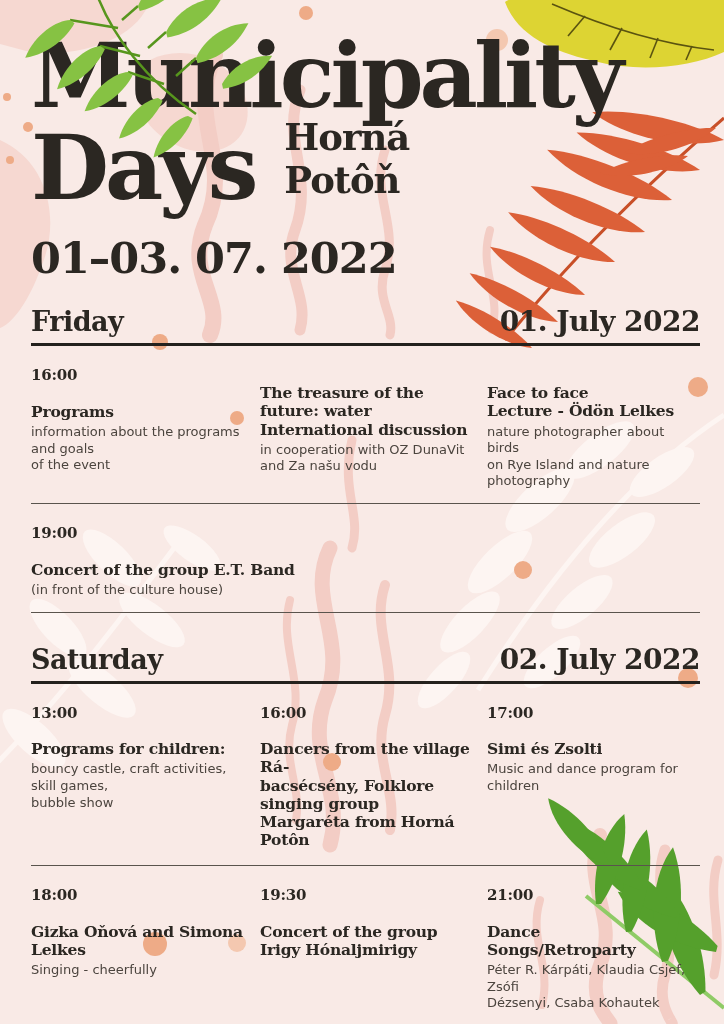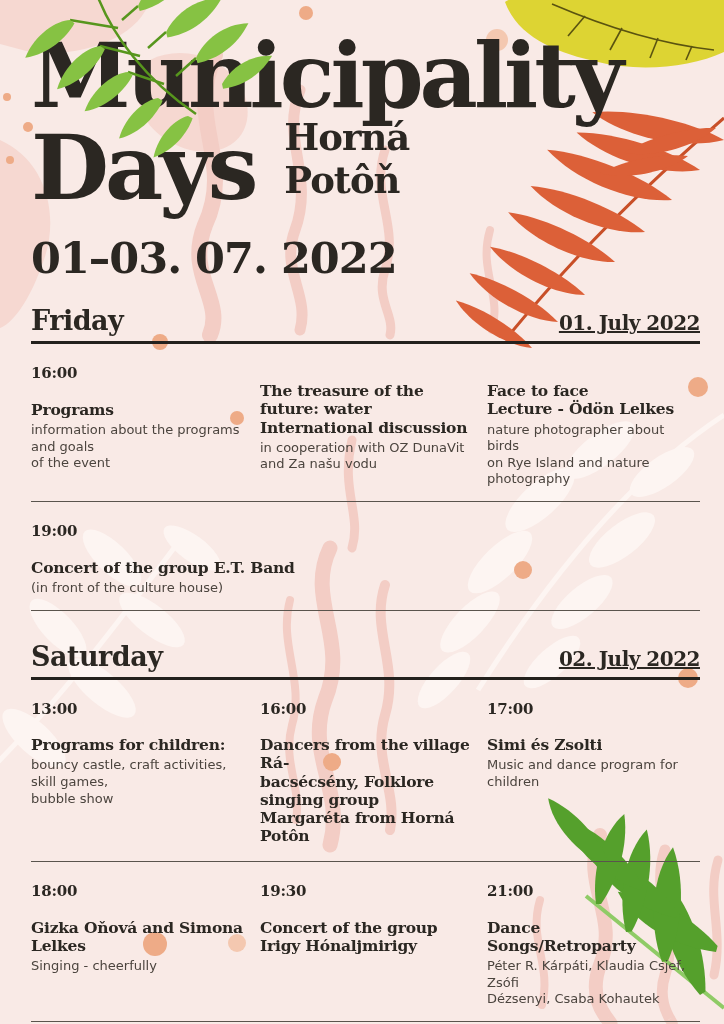--- a/index.html
+++ b/index.html
@@ -22,21 +22,21 @@
   .loc { font-size:37px; font-weight:bold; letter-spacing:-1px; line-height:1.17;
          white-space:pre-line; margin-left:30px; margin-bottom:10px; }
   .dates { font-size:43px; font-weight:bold; letter-spacing:-1px; margin-top:21px; }
 
   
   .day { margin-top:22px; }
   .day-sat { margin-top:30px; }
   .day-sun { margin-top:36px; }
   .day-header { display:flex; justify-content:space-between; align-items:baseline; }
   .day-name { font-size:27px; font-weight:bold; letter-spacing:-0.5px; }
-  .day-date { font-size:20px; font-weight:bold; letter-spacing:-0.5px;text-decoration:underline; }
+  .day-date { font-size:28px; font-weight:bold; letter-spacing:-0.5px; }
   .day-rule { border-top:3px solid #24211d; margin-top:5px; }
 
   .row { display:grid; grid-template-columns:229px 227px 213px;
          padding:20px 0 13px; border-bottom:1px solid #5a544d; }
   .event { padding-right:14px; }
   .time { font-size:15px; font-weight:bold; line-height:1.25; letter-spacing:-0.2px; }
   .etitle { font-size:15.5px; font-weight:bold; line-height:1.17; letter-spacing:-0.2px;
             white-space:pre-line; margin-top:18px; }
   .desc { font-family:"DejaVu Sans", sans-serif; font-size:13px; line-height:1.28;
           color:#4b443e; white-space:pre-line; margin-top:3px; }

